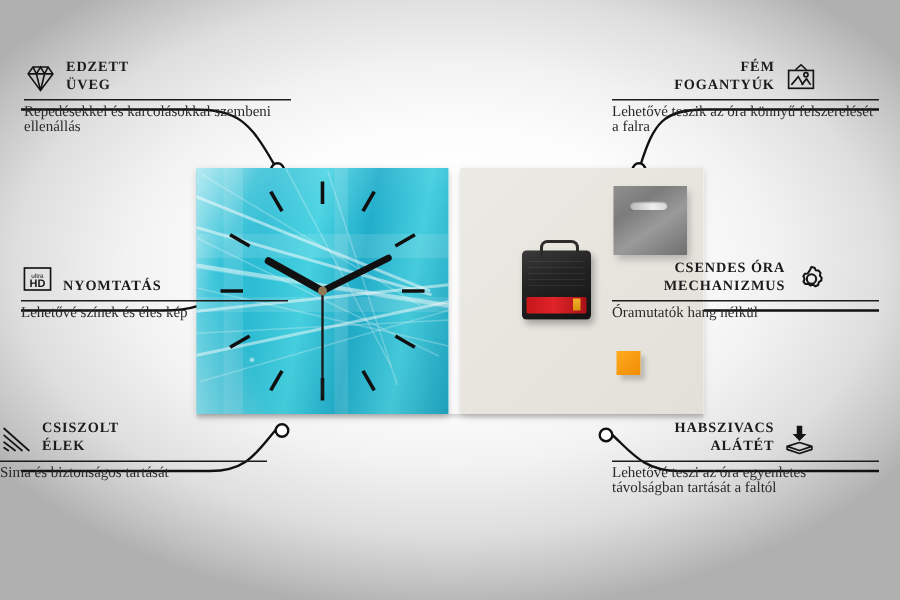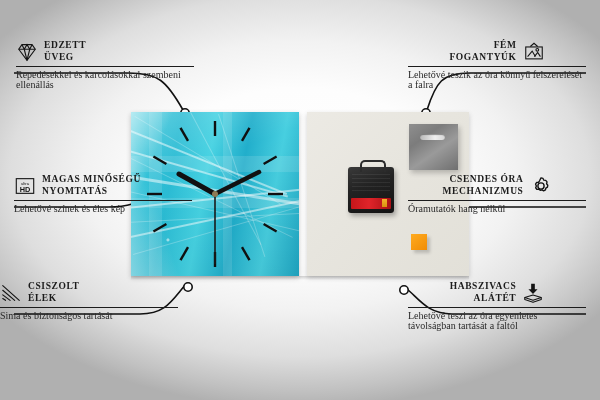--- a/index.html
+++ b/index.html
@@ -231,21 +231,21 @@
   <div class="feat left" id="f-print">
     <div class="head">
       <span class="ico">
         <svg viewBox="0 0 24 24">
           <rect x="2.5" y="4" width="19" height="16" fill="none" stroke="#141414" stroke-width="1.2"></rect>
           <text x="12" y="11" font-family="Liberation Sans, sans-serif" font-size="4.6" text-anchor="middle" fill="#141414">ultra</text>
           <text x="12" y="18" font-family="Liberation Sans, sans-serif" font-size="8" font-weight="bold" text-anchor="middle" fill="#141414">HD</text>
         </svg>
       </span>
       <span class="ttl">
-        <span>MAGAS MINŐSÉGŰ</span><br>
+        <br>
         <span>NYOMTATÁS</span>
       </span>
     </div>
     <div class="rule"></div>
     <div class="desc">Lehetővé színek és éles kép</div>
   </div>
 
   <div class="feat left" id="f-edge">
     <div class="head">
       <span class="ico">

